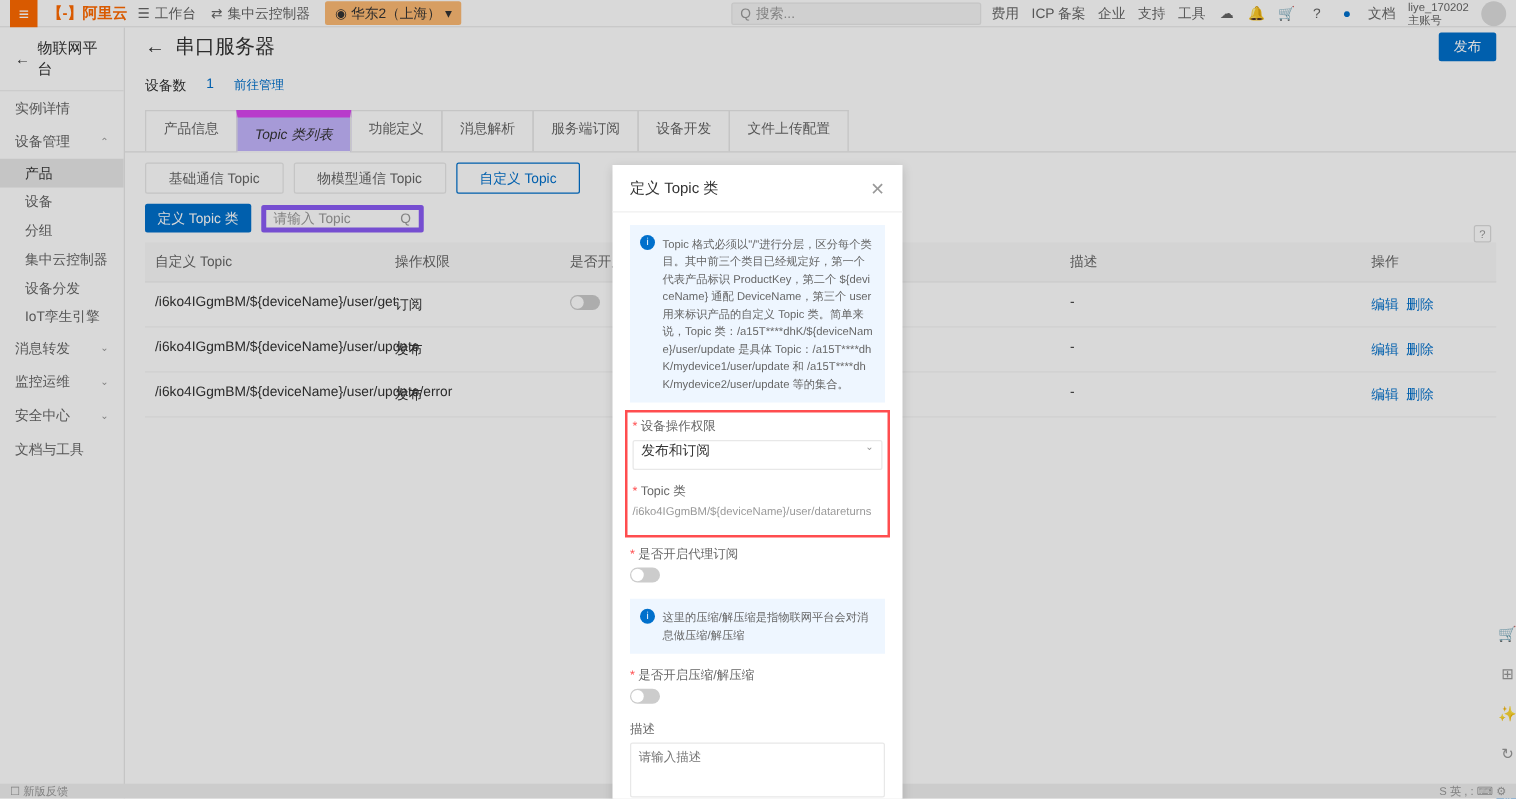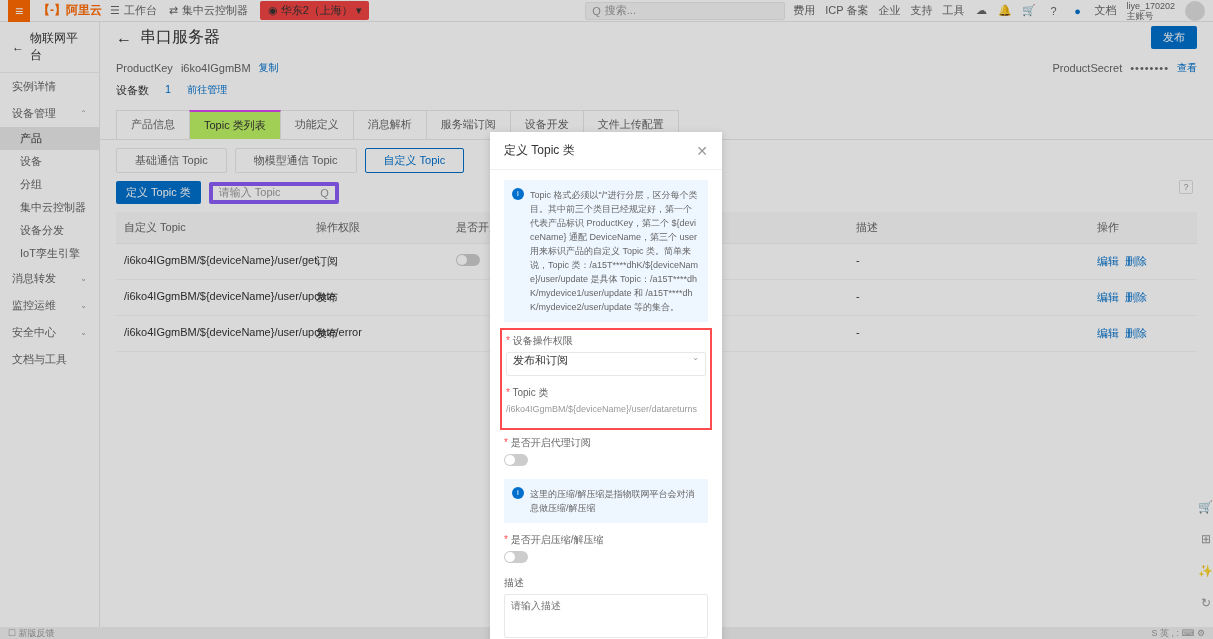--- a/index.html
+++ b/index.html
@@ -2,21 +2,21 @@
 <html><head>
 <meta charset="utf-8">
 <style>
 * { box-sizing: border-box; margin: 0; padding: 0; }
 body { font-family: -apple-system, "PingFang SC", "Microsoft YaHei", sans-serif; font-size: 12px; color: #333; background: #f5f5f5; width: 1213px; height: 639px; overflow: hidden; position: relative; }
 .top-bar { height: 22px; background: #fff; border-bottom: 1px solid #e8e8e8; display: flex; align-items: center; padding: 0 8px; gap: 8px; }
 .orange-btn { width: 22px; height: 22px; background: #ff6a00; display: flex; align-items: center; justify-content: center; color: #fff; font-size: 14px; }
 .logo { color: #ff6a00; font-weight: bold; font-size: 12px; }
 .top-left { display: flex; align-items: center; gap: 12px; flex: 1; }
 .top-item { color: #666; font-size: 11px; display: flex; align-items: center; gap: 4px; }
-.region-sel { background: #ef4444; padding: 2px 8px; border-radius: 2px; font-size: 11px; }
+.region-sel { background: #fdba74; padding: 2px 8px; border-radius: 2px; font-size: 11px; }
 .search-box { width: 200px; height: 18px; background: #f5f5f5; border: 1px solid #e8e8e8; border-radius: 2px; display: flex; align-items: center; padding: 0 6px; gap: 4px; font-size: 11px; color: #999; }
 .top-right { display: flex; align-items: center; gap: 10px; font-size: 11px; color: #666; }
 .top-icon { width: 14px; height: 14px; display: inline-flex; align-items: center; justify-content: center; color: #666; }
 .avatar { width: 20px; height: 20px; background: #ddd; border-radius: 50%; }
 .user-col { display: flex; flex-direction: column; font-size: 9px; color: #666; line-height: 10px; }
 .body-wrap { display: flex; height: 617px; }
 .sidebar { width: 100px; background: #fff; border-right: 1px solid #e8e8e8; overflow-y: auto; }
 .side-title { padding: 8px 12px; font-size: 12px; color: #333; display: flex; align-items: center; gap: 6px; border-bottom: 1px solid #f0f0f0; }
 .side-item { padding: 6px 12px; font-size: 11px; color: #666; cursor: pointer; display: flex; justify-content: space-between; align-items: center; }
 .side-sub { padding-left: 20px; font-size: 11px; color: #666; padding-top: 4px; padding-bottom: 4px; }
@@ -29,21 +29,21 @@
 .page-title { font-size: 16px; font-weight: 500; display: flex; align-items: center; gap: 8px; }
 .publish-btn { background: #0070cc; color: #fff; padding: 4px 12px; border-radius: 2px; font-size: 11px; border: none; }
 .info-row { padding: 4px 16px; display: flex; gap: 40px; font-size: 11px; color: #666; }
 .info-item { display: flex; gap: 8px; align-items: center; }
 .copy-link { color: #0070cc; font-size: 10px; }
 .secret-val { letter-spacing: 1px; }
 .count-row { padding: 4px 16px; display: flex; gap: 16px; font-size: 11px; }
 .count-row .cnt { color: #0070cc; }
 .tabs { padding: 0 16px; border-bottom: 1px solid #e8e8e8; display: flex; gap: 0; margin-top: 8px; }
 .tab { padding: 6px 14px; font-size: 11px; color: #666; border: 1px solid #e8e8e8; border-bottom: none; cursor: pointer; margin-right: -1px; }
-.tab.active { color: #333; border-top: 2px solid #d946ef; background: #bef264; position: relative; }
+.tab.active { color: #333; border-top: 6px solid #d946ef; background: #c4b5fd; position: relative; font-style: italic; }
 .tab.active::after { content: ''; position: absolute; bottom: -1px; left: 0; right: 0; height: 1px; background: #fff; }
 .sub-tabs { padding: 8px 16px 0; display: flex; gap: 8px; }
 .sub-tab { padding: 4px 18px; font-size: 11px; color: #666; border: 1px solid #e8e8e8; border-radius: 2px; cursor: pointer; }
 .sub-tab.active { color: #0070cc; border-color: #0070cc; }
 .toolbar { padding: 8px 16px; display: flex; gap: 8px; align-items: center; }
 .primary-btn { background: #0070cc; color: #fff; padding: 4px 10px; border-radius: 2px; font-size: 11px; border: none; }
 .search-input { width: 130px; height: 22px; border: 4px solid #8b5cf6; border-radius: 2px; padding: 0 6px; font-size: 11px; position: relative; color: #999; display: flex; align-items: center; justify-content: space-between; }
 .table { padding: 0 16px; }
 .table-head { display: flex; padding: 8px 0; border-bottom: 1px solid #f0f0f0; font-size: 11px; color: #666; background: #fafafa; }
 .table-row { display: flex; padding: 10px 0; border-bottom: 1px solid #f5f5f5; font-size: 11px; color: #333; }
@@ -149,33 +149,20 @@
   </div>
 
   <div class="main">
     <div class="page-head">
       <div class="page-title">
         <span>←</span>
         <span>串口服务器</span>
       </div>
       <button class="publish-btn">发布</button>
     </div>
-    <div class="info-row">
-      <div class="info-item">
-        <span>ProductKey</span>
-        <span>i6ko4IGgmBM</span>
-        <span class="copy-link">复制</span>
-      </div>
-      <div style="flex:1"></div>
-      <div class="info-item">
-        <span>ProductSecret</span>
-        <span class="secret-val">••••••••</span>
-        <span class="copy-link">查看</span>
-      </div>
-    </div>
     <div class="count-row">
       <span>设备数</span>
       <span class="cnt">1</span>
       <span class="copy-link">前往管理</span>
     </div>
     <div class="tabs">
       <div class="tab">产品信息</div>
       <div class="tab active">Topic 类列表</div>
       <div class="tab">功能定义</div>
       <div class="tab">消息解析</div>

